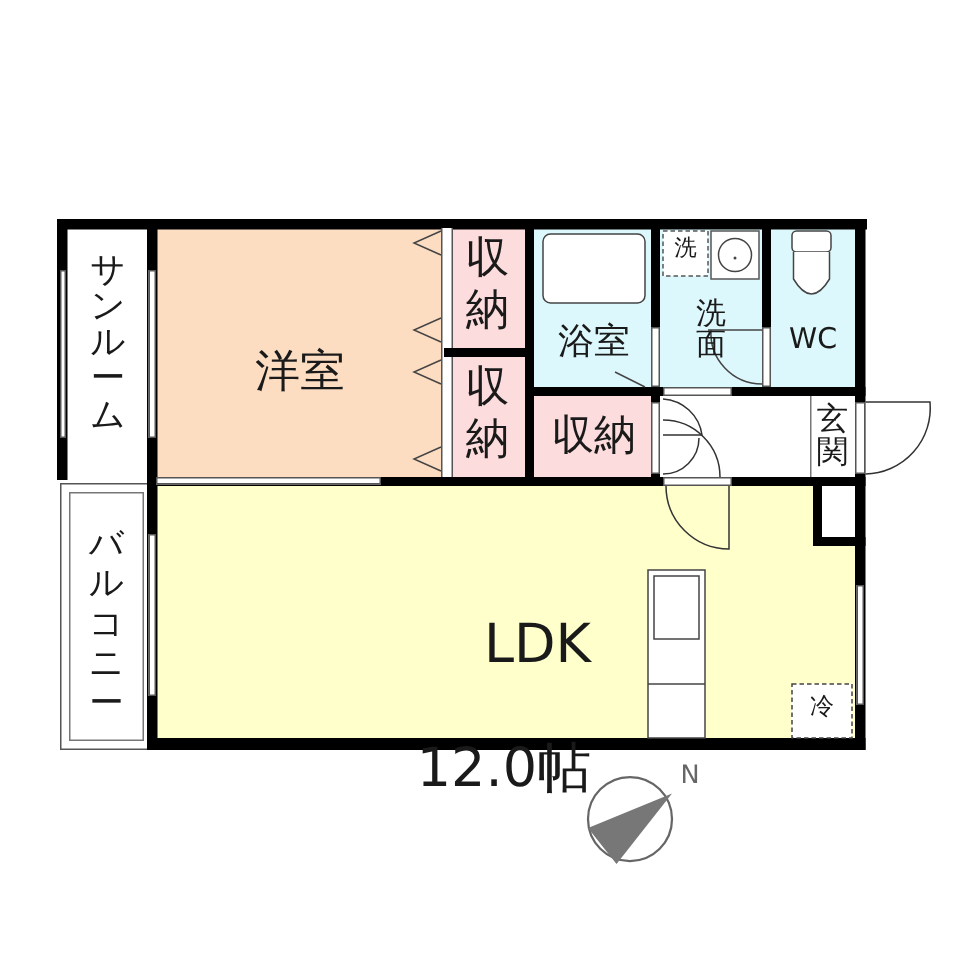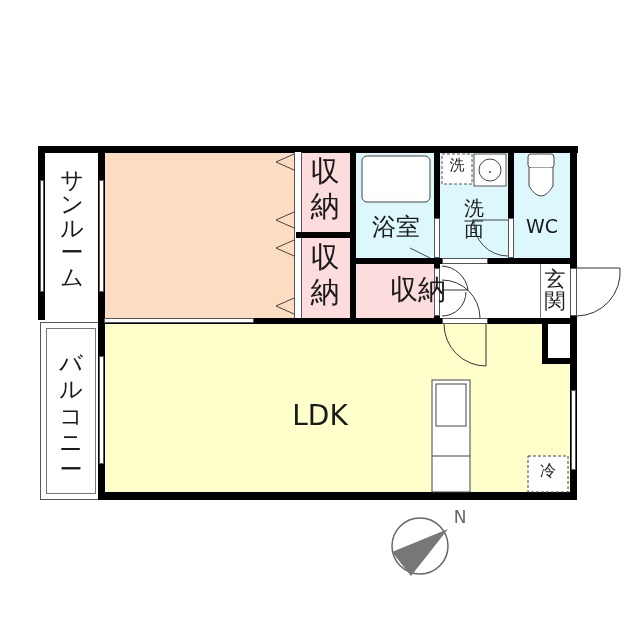--- a/index.html
+++ b/index.html
@@ -104,20 +104,21 @@
 
   <div class="vlabel" style="left:50px;top:168px;width:44px;font-size:23px;">
     <span>サ</span>
     <span>ン</span>
     <span>ル</span>
     <span>ー</span>
     <span>ム</span>
   </div>
 
   <div class="label" style="left:120px;top:196px;width:160px;font-size:30px;">
+    <div>洋室</div>
   </div>
 
   <div class="vlabel" style="left:300px;top:154px;width:50px;font-size:29px;line-height:1.2;">
     <span>収</span>
     <span>納</span>
   </div>
   <div class="vlabel" style="left:300px;top:240px;width:50px;font-size:29px;line-height:1.2;">
     <span>収</span>
     <span>納</span>
   </div>
@@ -126,35 +127,36 @@
 
   <div class="label" style="left:442px;top:157px;width:30px;font-size:15px;">洗</div>
 
   <div class="vlabel" style="left:446px;top:198px;width:56px;font-size:20px;">
     <span>洗</span>
     <span>面</span>
   </div>
 
   <div class="label" style="left:514px;top:216px;width:56px;font-size:19px;">WC</div>
 
-  <div class="label" style="left:356px;top:274px;width:80px;font-size:28px;margin-left:22px;">収納</div>
+  <div class="label" style="left:356px;top:274px;width:80px;font-size:28px;">収納</div>
 
   <div class="vlabel" style="left:541px;top:268px;width:28px;font-size:21px;">
     <span>玄</span>
     <span>関</span>
   </div>
 
   <div class="vlabel" style="left:48px;top:350px;width:46px;font-size:23px;line-height:1.15;">
     <span>バ</span>
     <span>ル</span>
     <span>コ</span>
     <span>ニ</span>
     <span>ー</span>
   </div>
 
-  <div class="label" style="left:230px;top:368px;width:180px;font-size:28px;">
+  <div class="label" style="left:214px;top:368px;width:180px;font-size:36px;text-align:right;">
     <div>LDK</div>
+    <div>12.0帖</div>
   </div>
 
   <div class="label" style="left:528px;top:462px;width:40px;font-size:16px;">冷</div>
 
   <div class="label" style="left:450px;top:508px;width:20px;font-size:17px;color:#666;">N</div>
 </div>
 
 </body></html>

